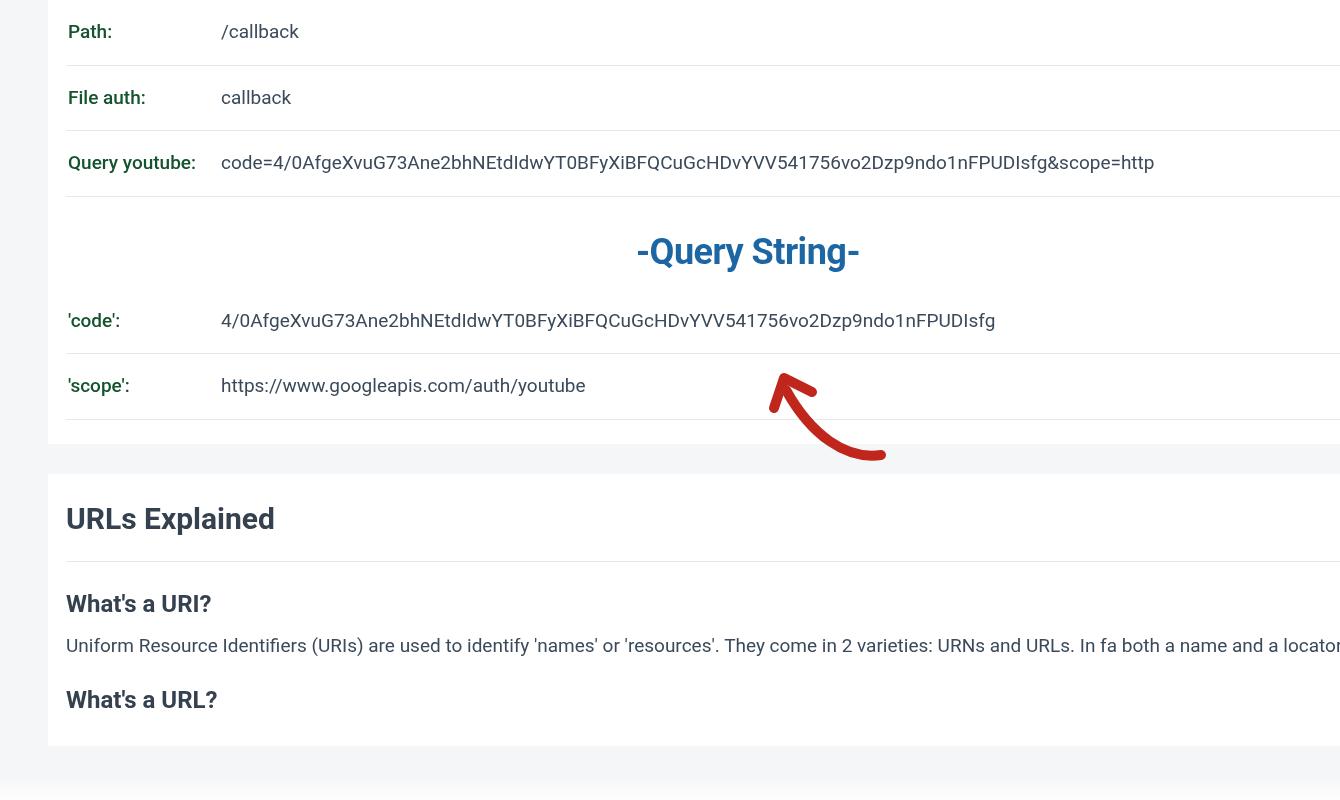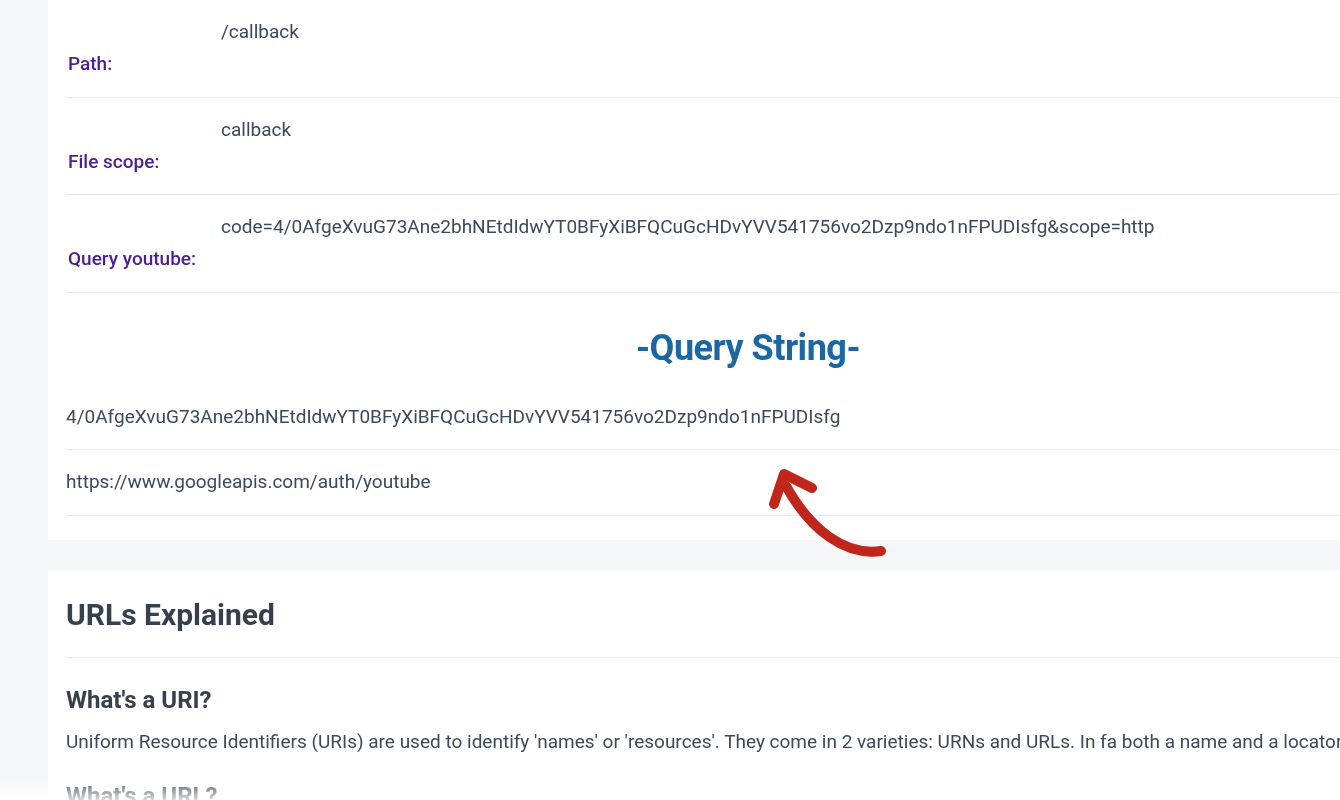--- a/index.html
+++ b/index.html
@@ -19,24 +19,23 @@
       width: 1400px;
     }
     .row {
       display: flex;
       border-bottom: 1px solid #e6e8ec;
       padding: 18px 0;
     }
     .row:last-of-type { border-bottom: 1px solid #e6e8ec; }
     .label {
       flex: 0 0 155px;
-      color: #4c1d95;
+      color: #14532d;
       font-weight: 500;
       padding-left: 2px;
-      margin-top: 32px;
     }
     .value {
       flex: 1;
       color: #3a4a5a;
       white-space: nowrap;
     }
     .section-title {
       color: #1b66a3;
       font-size: 36px;
       font-weight: 700;
@@ -92,34 +91,36 @@
   </style>
 </head>
 <body>
 
 <div class="card">
   <div class="row">
     <div class="label">Path:</div>
     <div class="value">/callback</div>
   </div>
   <div class="row">
-    <div class="label">File scope:</div>
+    <div class="label">File auth:</div>
     <div class="value">callback</div>
   </div>
   <div class="row">
     <div class="label">Query youtube:</div>
     <div class="value">code=4/0AfgeXvuG73Ane2bhNEtdIdwYT0BFyXiBFQCuGcHDvYVV541756vo2Dzp9ndo1nFPUDIsfg&amp;scope=http</div>
   </div>
 
   <div class="section-title">-Query String-</div>
 
   <div class="row">
+    <div class="label">'code':</div>
     <div class="value">4/0AfgeXvuG73Ane2bhNEtdIdwYT0BFyXiBFQCuGcHDvYVV541756vo2Dzp9ndo1nFPUDIsfg</div>
   </div>
   <div class="row">
+    <div class="label">'scope':</div>
     <div class="value">https://www.googleapis.com/auth/youtube</div>
   </div>
 
   <div class="arrow-wrap">
     <svg class="arrow" width="140" height="110" viewBox="0 0 140 110">
       <path d="M 115 95 C 80 100, 45 75, 20 30" stroke="#c0261c" stroke-width="10" fill="none" stroke-linecap="round"></path>
       <path d="M 8 48 L 18 18 L 46 32" stroke="#c0261c" stroke-width="10" fill="none" stroke-linecap="round" stroke-linejoin="round"></path>
     </svg>
   </div>
 </div>

